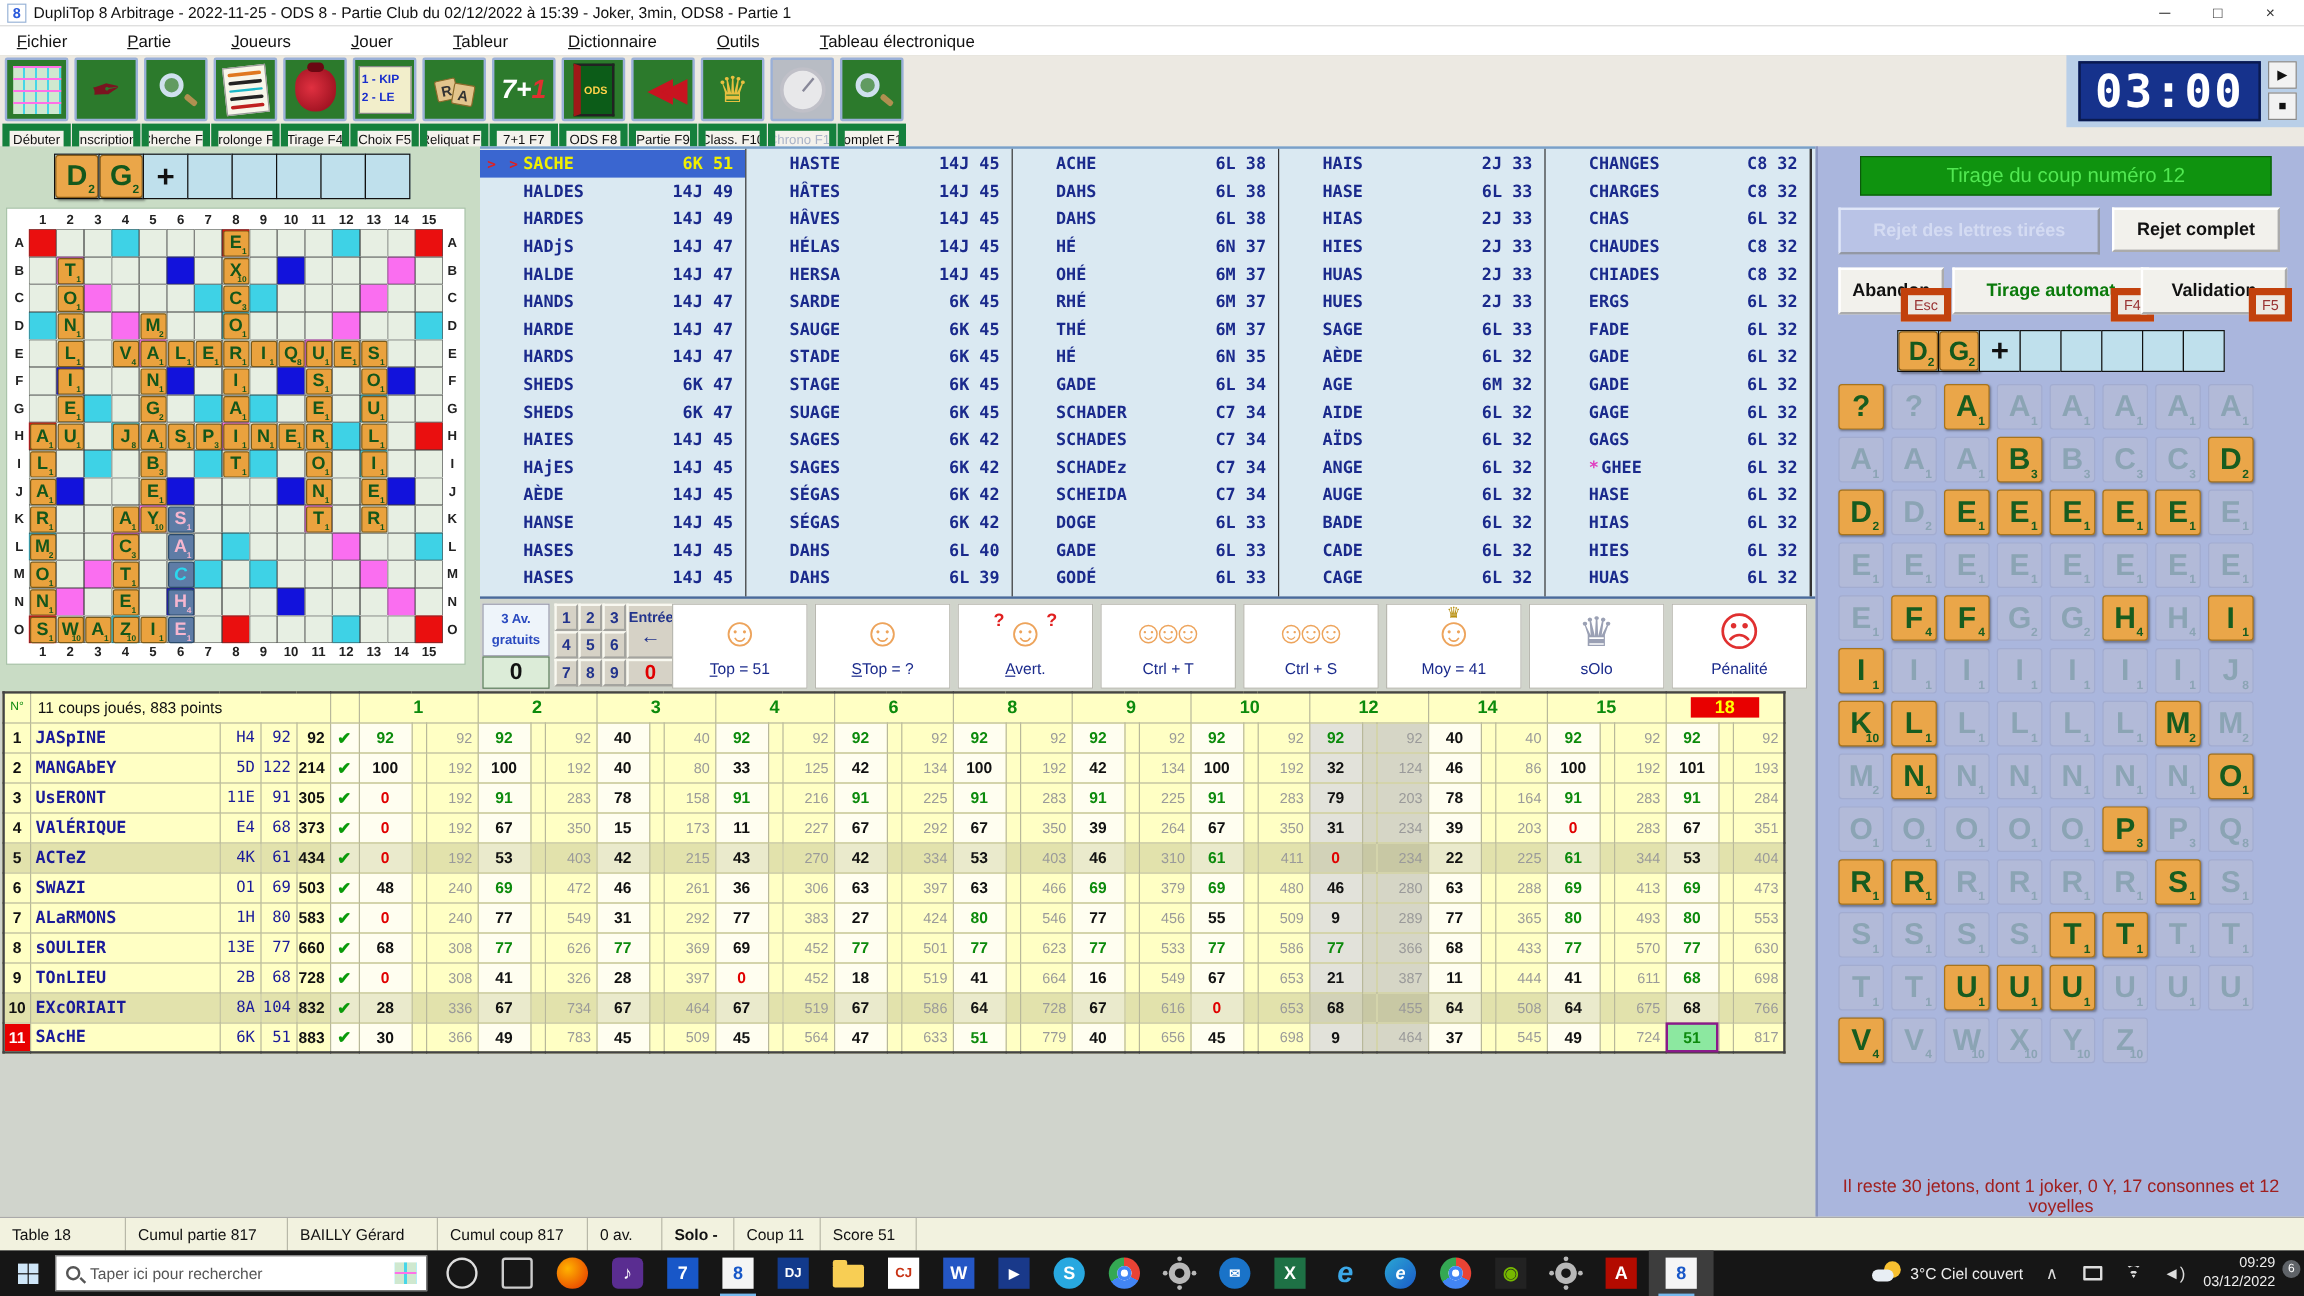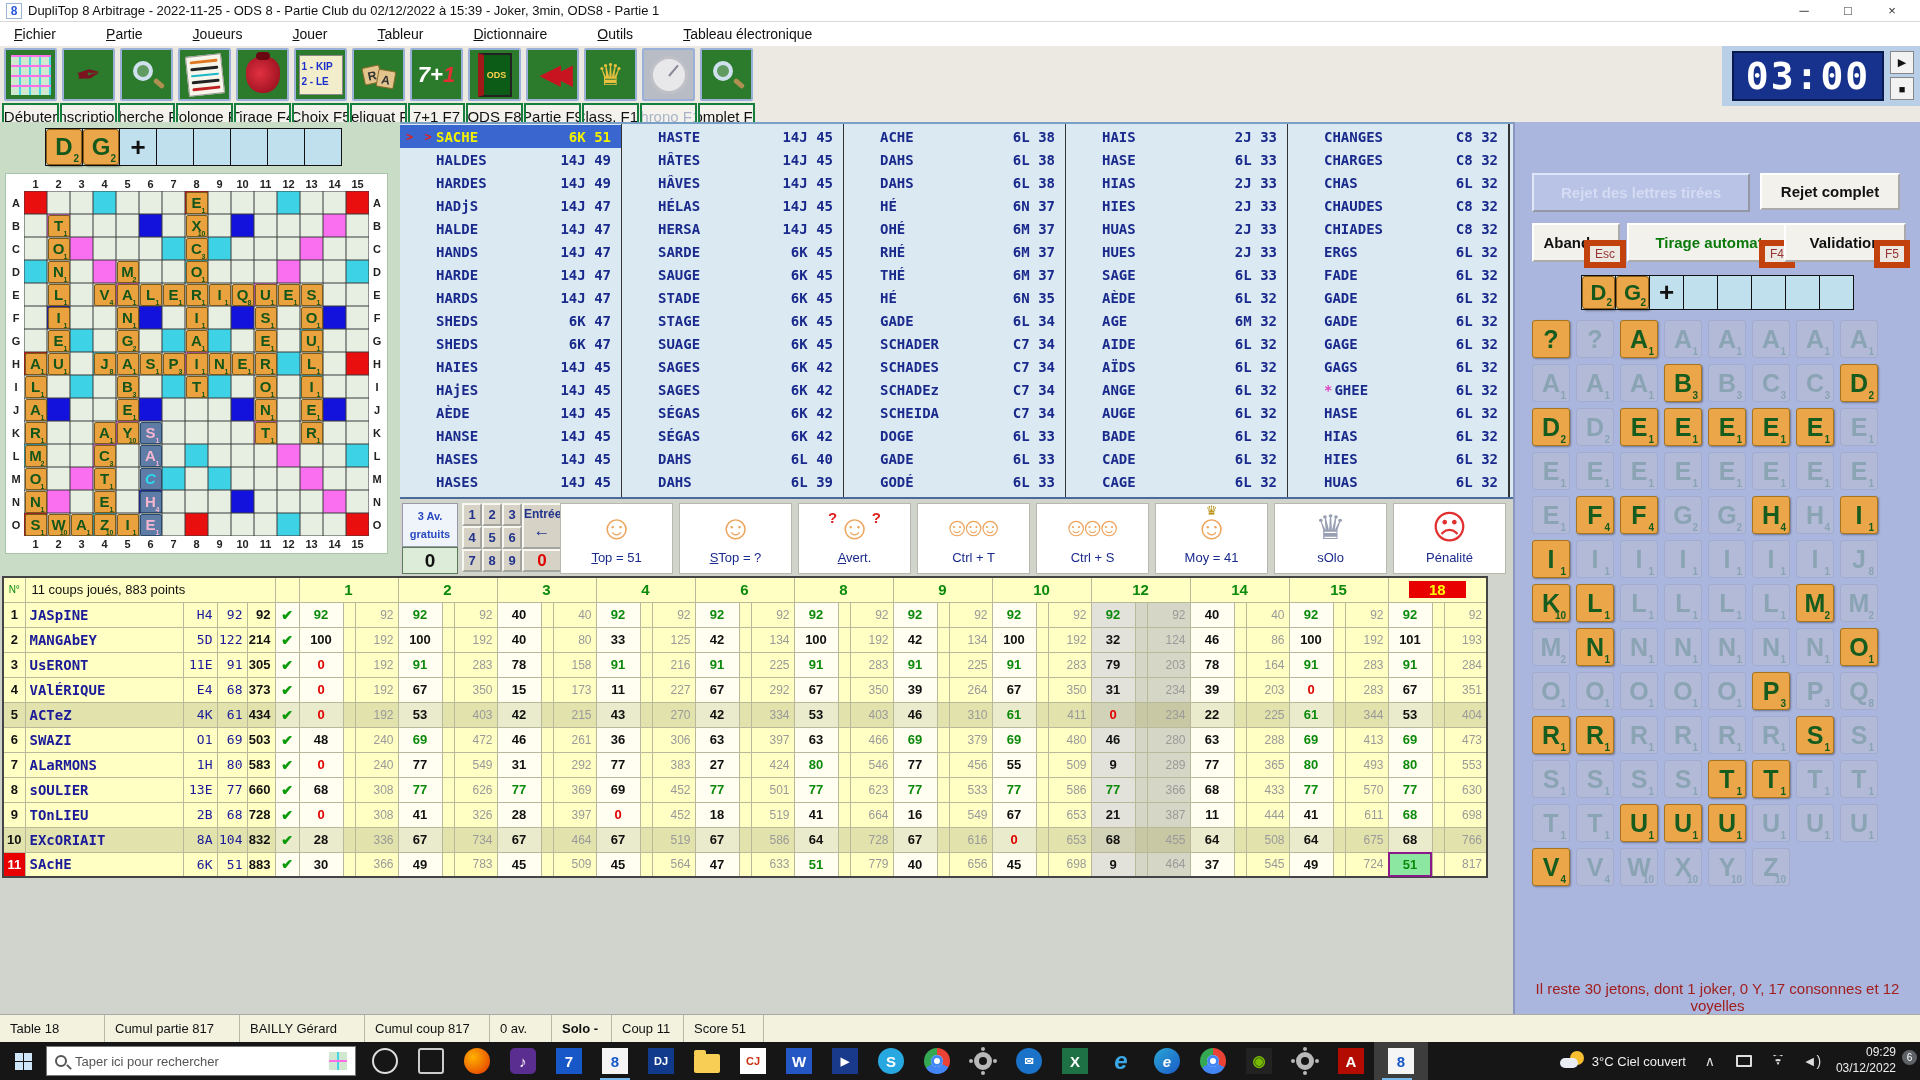--- a/index.html
+++ b/index.html
@@ -14,21 +14,21 @@
 .wbtn{width:44px;height:21px;display:flex;align-items:center;justify-content:center;font-size:13px;color:#333}
 
 
 #menubar{position:absolute;left:0;top:22px;width:1920px;height:24px;background:#ffffff;display:flex;align-items:center;font-size:14px}
 #menubar .mitem{padding:2px 14px;margin-right:22px;white-space:nowrap}
 
 
 #toolbar{position:absolute;left:0;top:46px;width:1920px;height:76px;background:#ece9e2}
 .titem{position:absolute;top:2px;width:57px;text-align:center}
 .ticon{width:53px;height:53px;margin:0 auto;background:#2c7a2c;border:2px solid #9ab0d8;border-radius:2px;display:flex;align-items:center;justify-content:center;overflow:hidden;position:relative}
-.tlabel{margin-top:2px;height:27px;font-size:15px;background:#f4f2ec;border:2px solid #15803d;display:flex;align-items:center;justify-content:center;white-space:nowrap;overflow:hidden}
+.tlabel{margin-top:2px;height:27px;font-size:11px;background:#f4f2ec;border:6px solid #15803d;display:flex;align-items:center;justify-content:center;white-space:nowrap;overflow:hidden}
 .tlabel.dis{color:#aab4c8}
 .mosaic{width:40px;height:40px;background:
  repeating-linear-gradient(0deg,transparent 0 8px,#ff70e8 8px 10px),
  repeating-linear-gradient(90deg,#cfe8cf 0 8px,#46d6e8 8px 10px)}
 .choixbox{width:44px;height:40px;background:#f2eecb;border:1px solid #888;color:#1a2ecc;font-weight:bold;font-size:10px;text-align:left;padding:3px 2px;line-height:1.5}
 .minitile{display:inline-block;background:#e2c48c;border:1px solid #8a6a2a;color:#333;width:18px;height:18px;font-weight:bold;font-size:12px;line-height:18px;text-align:center;border-radius:2px}
 .odsbook{width:34px;height:44px;background:#0c5c18;border:2px solid #222;color:#ffd24a;font-size:9px;font-weight:bold;display:flex;align-items:center;justify-content:center;border-left:6px solid #a01818}
 .rew{color:#c81420;font-size:26px;letter-spacing:-8px;font-weight:bold}
 .seventxt{color:#fff;font-size:22px;font-weight:bold;font-style:italic}
 .seventxt b{color:#e03030}
@@ -1450,20 +1450,21 @@
           <td class="cc">724</td>
           <td class="cb bx">51</td>
           <td class="cm"></td>
           <td class="cc">817</td>
         </tr>
       </tbody>
     </table>
 </div>
 
 <div id="rightpanel">
+  <div id="banner">Tirage du coup numéro 12</div>
   <div class="rbtn disabled" style="left:17px;top:51px;width:218px;height:39px">Rejet des lettres tirées</div>
   <div class="rbtn" style="left:245px;top:51px;width:140px;height:37px">Rejet complet</div>
   <div class="rbtn" style="left:17px;top:101px;width:88px;height:39px">
     <span>Abandon</span>
     <span class="badge" style="right:-8px;bottom:-8px">Esc</span>
   </div>
   <div class="rbtn green" style="left:112px;top:101px;width:164px;height:39px">
     <span>Tirage automat</span>
     <span class="badge" style="right:-6px;bottom:-8px">F4</span>
   </div>

